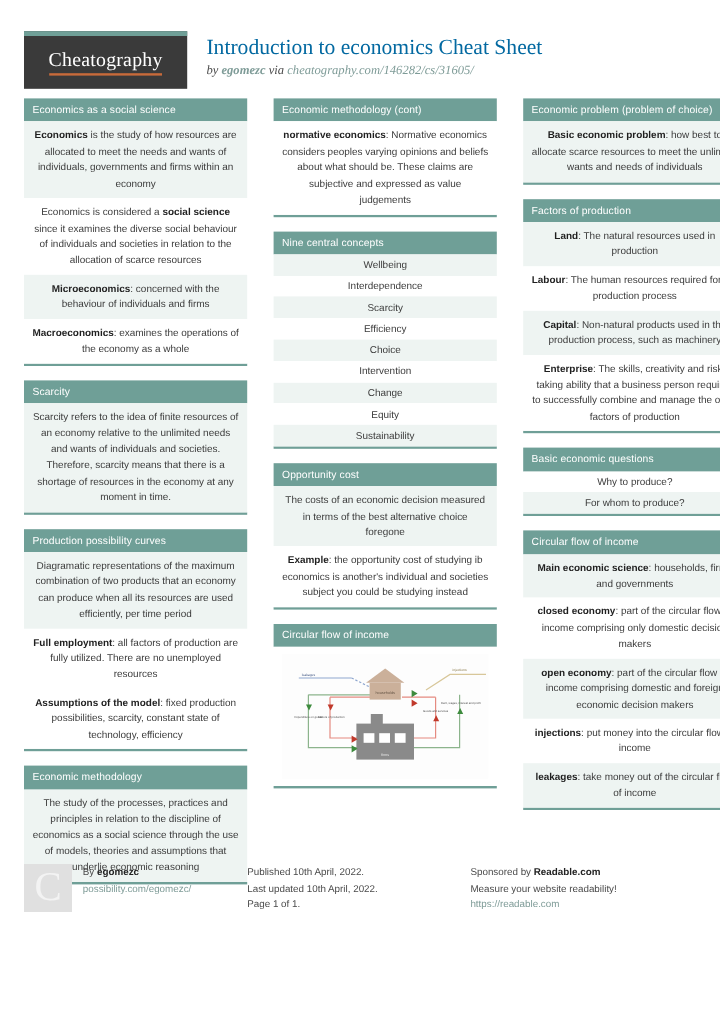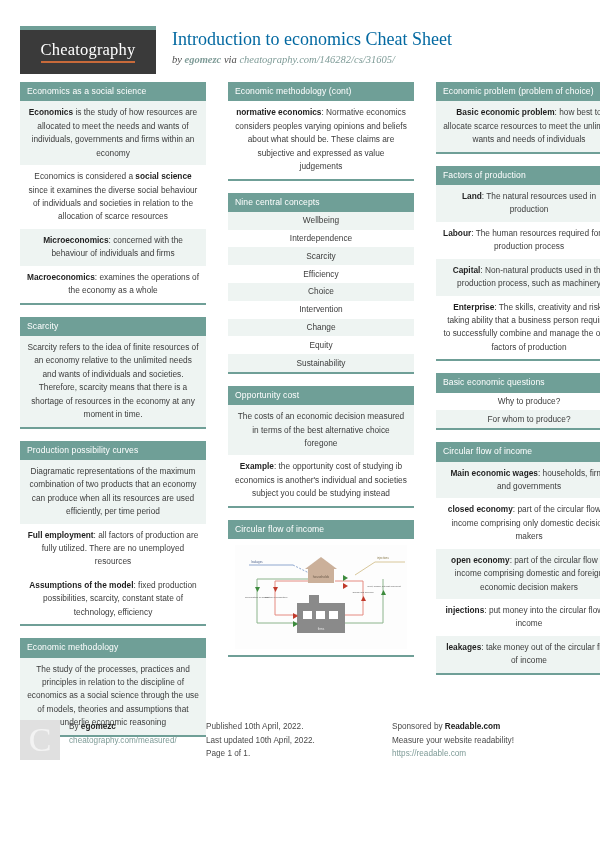--- a/index.html
+++ b/index.html
@@ -247,35 +247,35 @@
           <div class="row alt"><b>Capital</b><span>: Non-natural products used in the production process, such as machinery</span></div>
           <div class="row"><b>Enterprise</b><span>: The skills, creativity and risk-taking ability that a business person requires to successfully combine and manage the other factors of production</span></div>
         </div>
         <div class="card">
           <div class="card-head">Basic economic questions</div>
           <div class="row compact"><span>Why to produce?</span></div>
           <div class="row alt compact"><span>For whom to produce?</span></div>
         </div>
         <div class="card">
           <div class="card-head">Circular flow of income</div>
-          <div class="row alt"><b>Main economic wages</b><span>: households, firms and governments</span></div>
+          <div class="row alt"><b>Main economic science</b><span>: households, firms and governments</span></div>
           <div class="row"><b>closed economy</b><span>: part of the circular flow of income comprising only domestic decision makers</span></div>
           <div class="row alt"><b>open economy</b><span>: part of the circular flow of income comprising domestic and foreign economic decision makers</span></div>
           <div class="row"><b>injections</b><span>: put money into the circular flow of income</span></div>
           <div class="row alt"><b>leakages</b><span>: take money out of the circular flow of income</span></div>
         </div>
       </div>
     </div>
 
   <div class="footer">
     <div class="fcol">
       <div class="avatar">C</div>
       <div class="fmeta">
         <div><span>By </span><b>egomezc</b></div>
-        <div class="lnk">cheatography.com/measured/</div>
+        <div class="lnk">possibility.com/egomezc/</div>
       </div>
     </div>
     <div class="fcol">
       <div class="fblock">
         <div>Published 10th April, 2022.</div>
         <div>Last updated 10th April, 2022.</div>
         <div>Page 1 of 1.</div>
       </div>
     </div>
     <div class="fcol">

